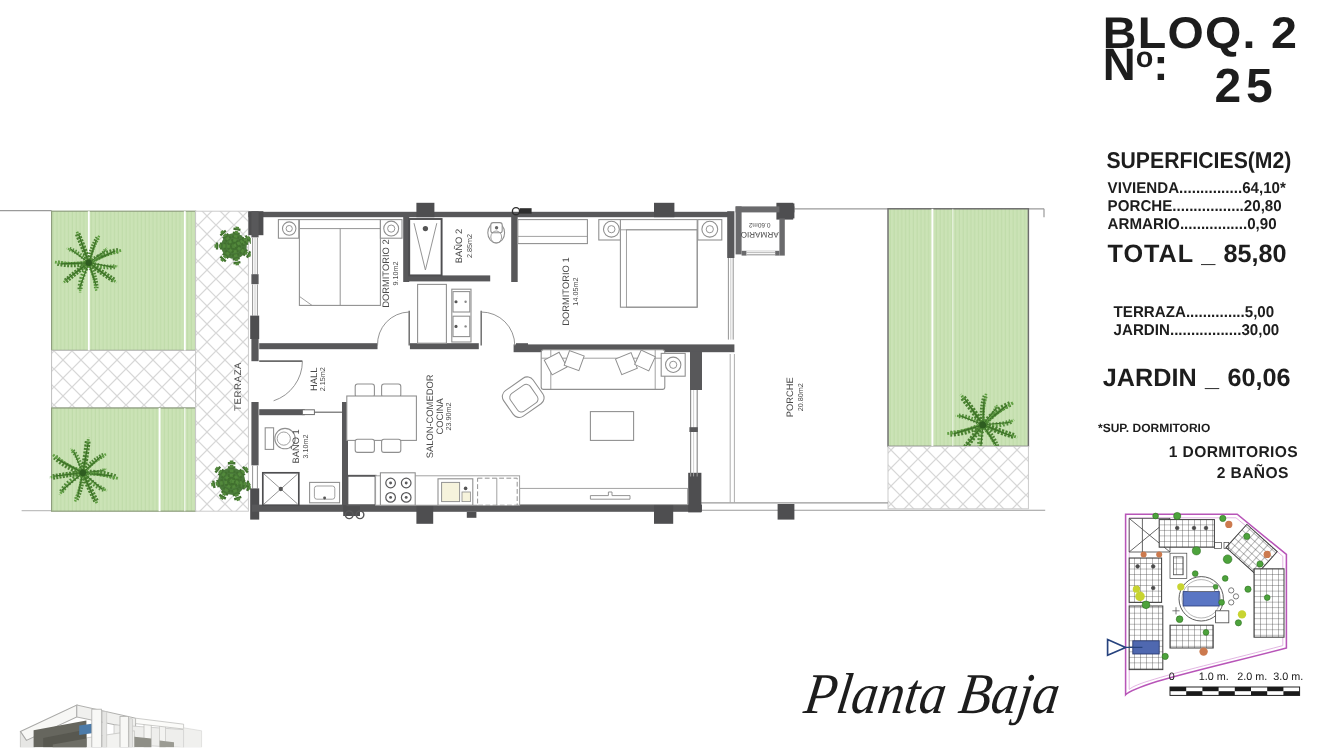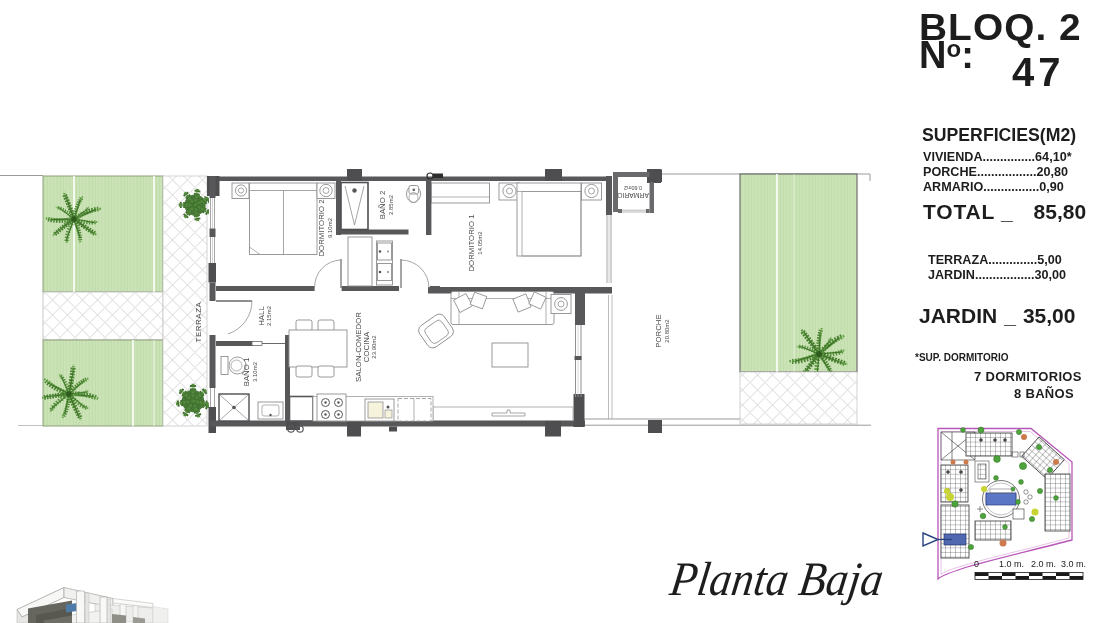--- a/index.html
+++ b/index.html
@@ -578,38 +578,38 @@
     <polygon points="133,617 145,618.5 145,623 133,623" fill="#9b9b93"></polygon>
 
     <polygon points="153,606.5 168,609 168,623 153,623" fill="#f0f0ee" stroke="#d2d2d0" stroke-width="0.5"></polygon>
   </g>
 </svg>
 
 <div class="rt" style="left:919px;top:7px;font-size:37px;font-weight:bold;letter-spacing:1px;transform:scaleX(1.05);transform-origin:0 0;">BLOQ. 2</div>
 
 <div class="rt" style="left:919px;top:34px;font-size:38px;font-weight:bold;">N<span style="font-size:24px;vertical-align:11px;">o</span>:</div>
 
-<div class="rt" style="left:1012px;top:50px;font-size:40px;font-weight:bold;letter-spacing:4px;">47</div>
+<div class="rt" style="left:1012px;top:50px;font-size:40px;font-weight:bold;letter-spacing:4px;">25</div>
 
 <div class="rt" style="left:922px;top:124px;font-size:19px;font-weight:bold;transform:scaleX(0.93);transform-origin:0 0;">SUPERFICIES(M2)</div>
 
 <div class="rt" style="left:923px;top:149px;font-size:13px;font-weight:bold;transform:scaleX(0.97);transform-origin:0 0;">VIVIENDA...............64,10*</div>
 
 <div class="rt" style="left:923px;top:164px;font-size:13px;font-weight:bold;transform:scaleX(0.97);transform-origin:0 0;">PORCHE.................20,80</div>
 
 <div class="rt" style="left:923px;top:179px;font-size:13px;font-weight:bold;transform:scaleX(0.97);transform-origin:0 0;">ARMARIO................0,90</div>
 
-<div class="rt" style="left:923px;top:200px;font-size:21px;font-weight:bold;letter-spacing:0.8px;">TOTAL<span style="margin-left:6px;">_</span><span style="margin-left:20px;letter-spacing:0;">85,80</span></div>
+<div class="rt" style="left:923px;top:200px;font-size:21px;font-weight:bold;letter-spacing:0.8px;">TOTAL<span style="margin-left:6px;">_</span><span style="margin-left:6px;letter-spacing:0;">85,80</span></div>
 
 <div class="rt" style="left:928px;top:252px;font-size:13px;font-weight:bold;transform:scaleX(0.97);transform-origin:0 0;">TERRAZA..............5,00</div>
 
 <div class="rt" style="left:928px;top:267px;font-size:13px;font-weight:bold;transform:scaleX(0.97);transform-origin:0 0;">JARDIN.................30,00</div>
 
-<div class="rt" style="left:919px;top:304px;font-size:21px;font-weight:bold;">JARDIN<span style="margin-left:7px;">_</span><span style="margin-left:7px;">35,00</span></div>
+<div class="rt" style="left:919px;top:304px;font-size:21px;font-weight:bold;">JARDIN<span style="margin-left:7px;">_</span><span style="margin-left:7px;">60,06</span></div>
 
 <div class="rt" style="left:915px;top:352px;font-size:10px;font-weight:bold;">*SUP. DORMITORIO</div>
 
-<div class="rt" style="left:974px;top:369px;font-size:13px;font-weight:bold;letter-spacing:0.3px;">7 DORMITORIOS</div>
-
-<div class="rt" style="left:1014px;top:386px;font-size:13px;font-weight:bold;letter-spacing:0.3px;">8 BAÑOS</div>
+<div class="rt" style="left:974px;top:369px;font-size:13px;font-weight:bold;letter-spacing:0.3px;">1 DORMITORIOS</div>
+
+<div class="rt" style="left:1014px;top:386px;font-size:13px;font-weight:bold;letter-spacing:0.3px;">2 BAÑOS</div>
 
 <div class="rt" style="left:667px;top:551px;font-size:48px;font-weight:500;font-style:italic;font-family:'Liberation Serif',serif;transform:skewX(-8deg) scaleX(0.92);transform-origin:0 100%;">Planta Baja</div>
 </div>
 
 </body></html>

